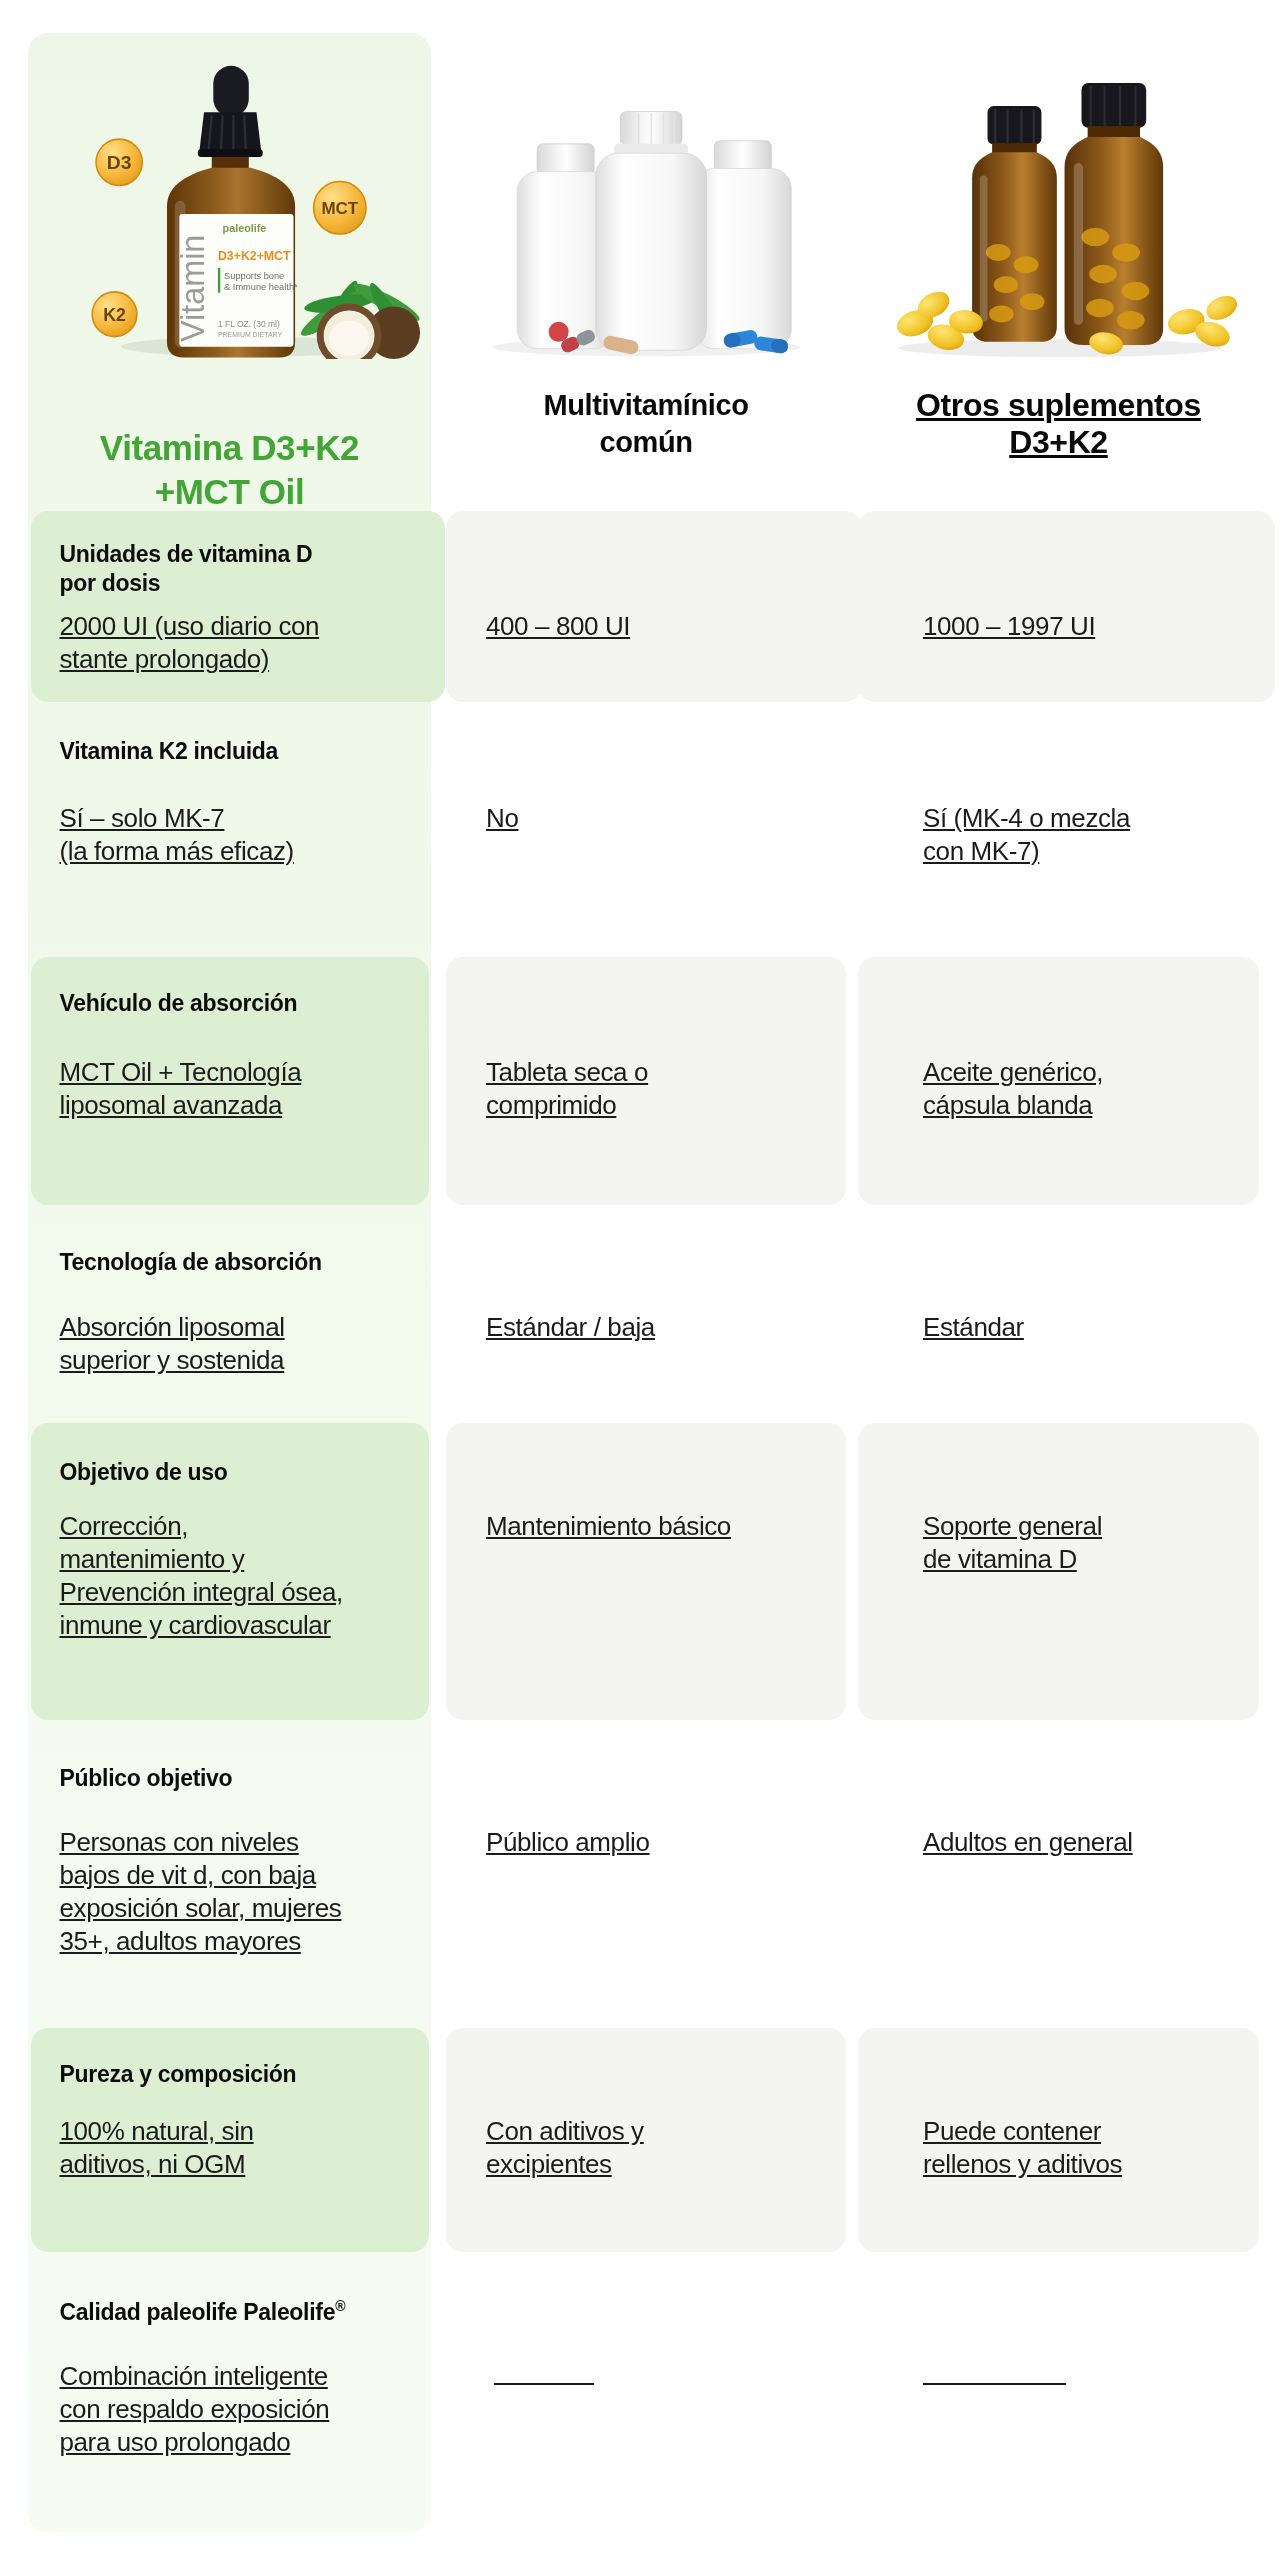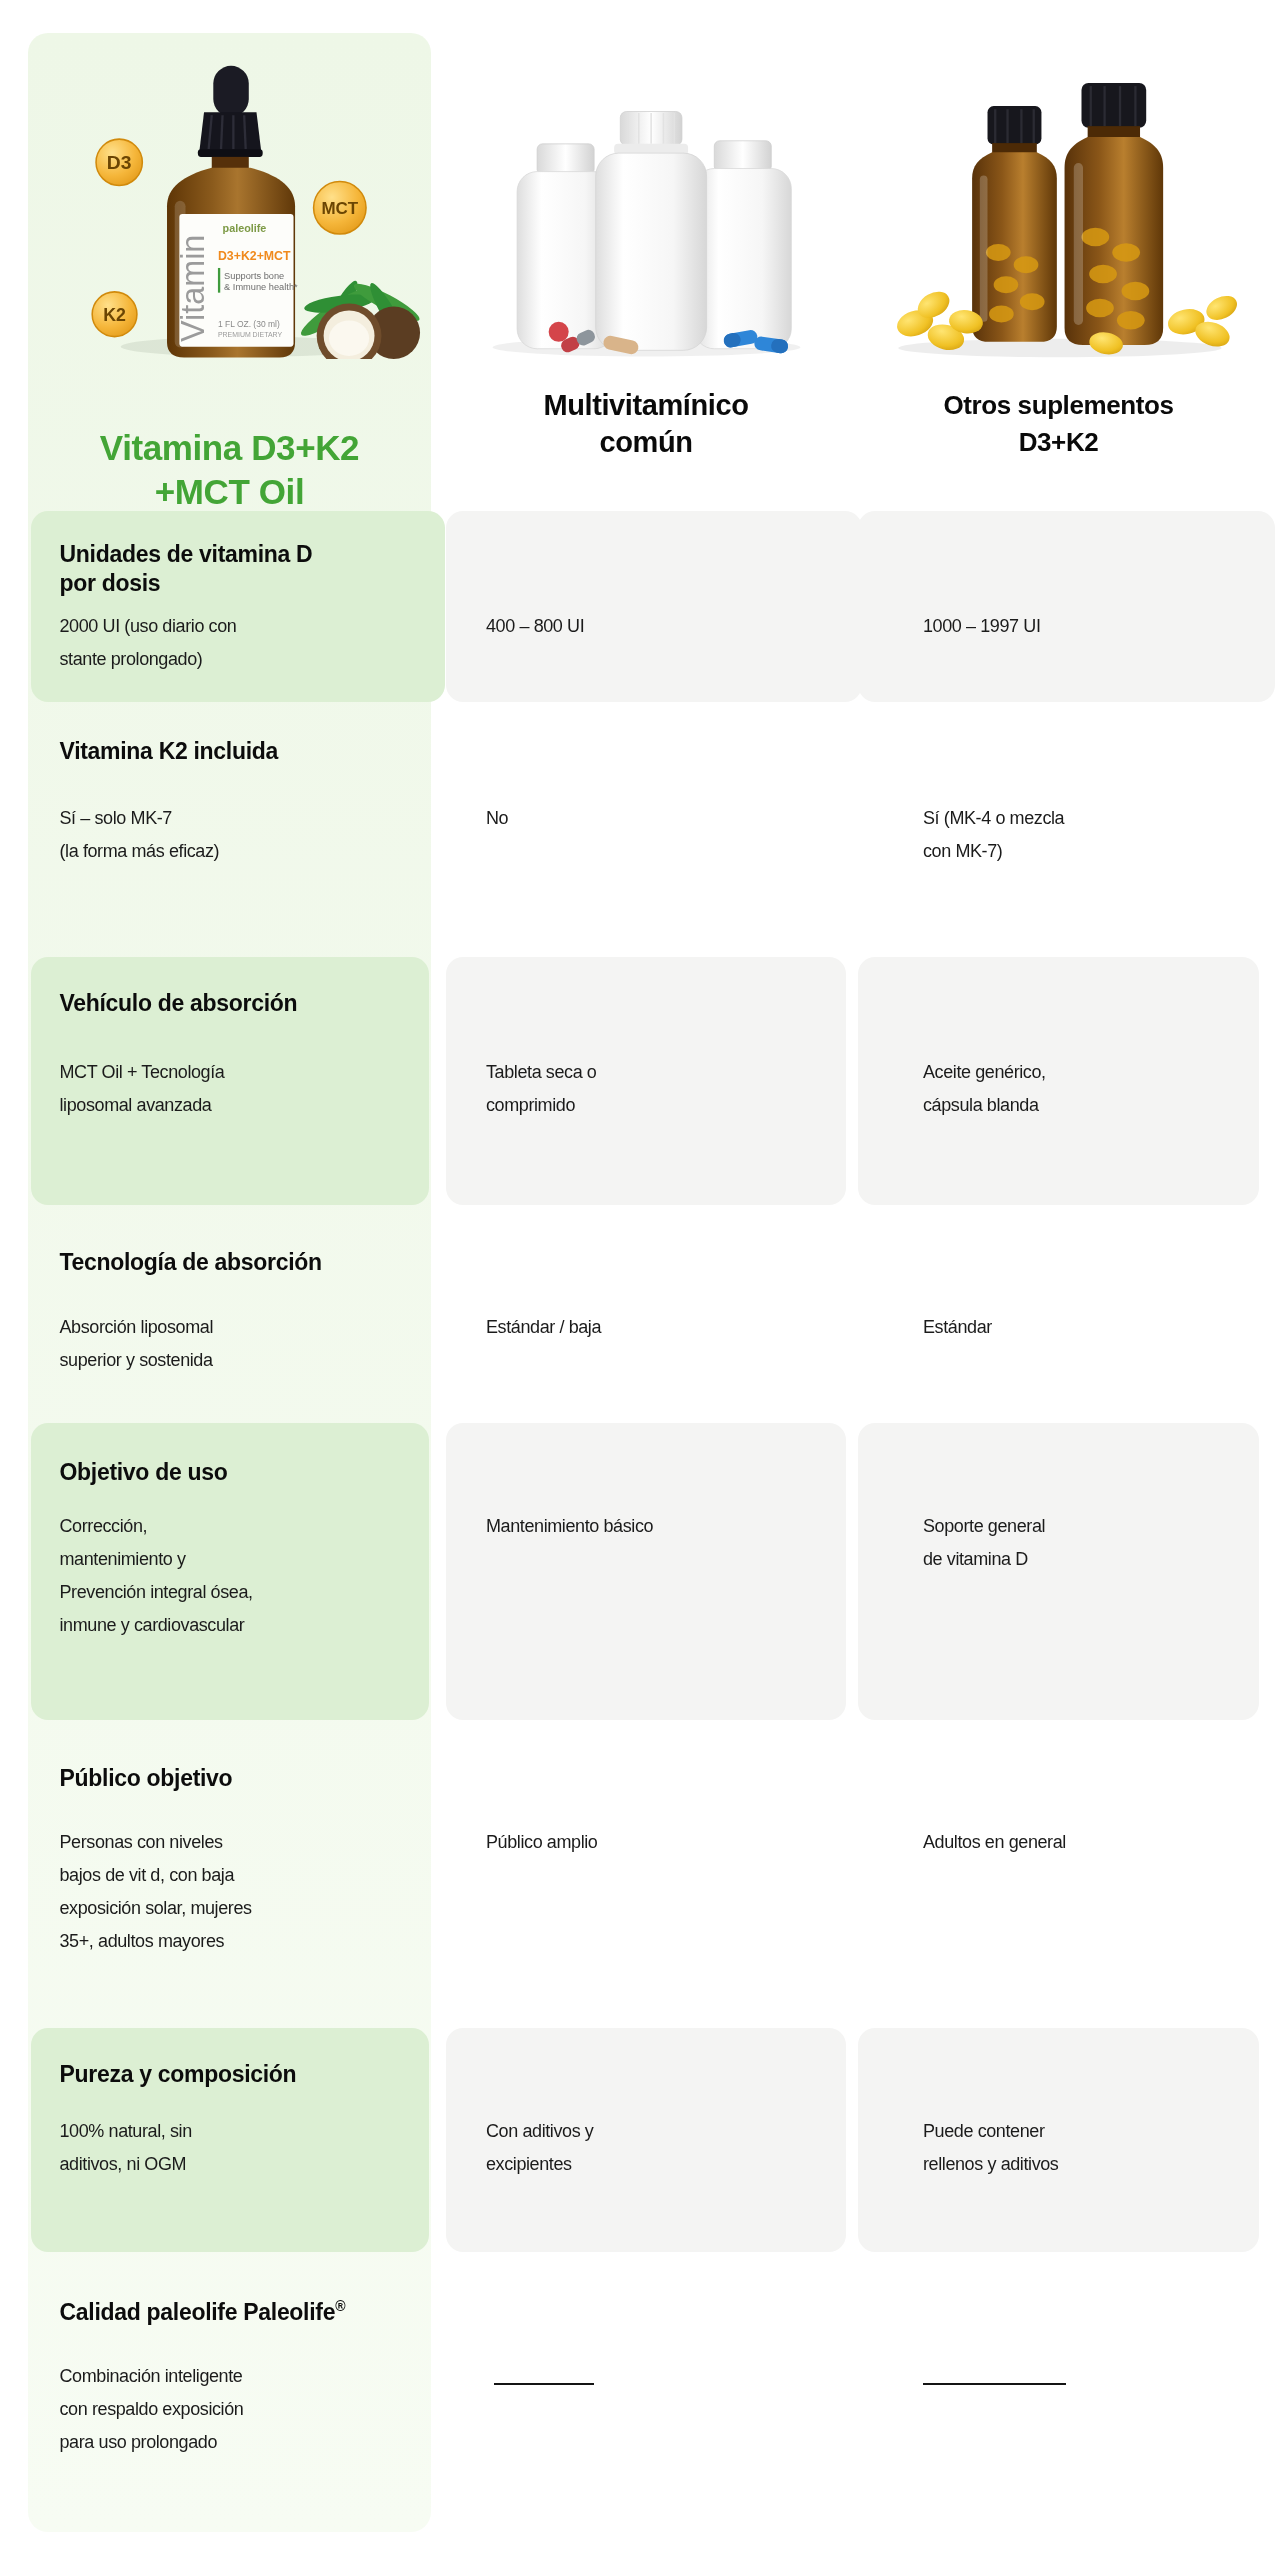--- a/index.html
+++ b/index.html
@@ -4,35 +4,35 @@
 <style>
   html,body{margin:0;padding:0;background:#ffffff;}
   .page{position:relative;width:1286px;height:2576px;background:#ffffff;overflow:hidden;
         font-family:"Liberation Sans","DejaVu Sans",sans-serif;color:#161616;}
   .colbg{position:absolute;left:28px;top:33px;width:403px;height:2499px;border-radius:20px;
          background:linear-gradient(#eef7e7,#f7fcf3);}
   .prodimg{position:absolute;}
   .ptitle{position:absolute;text-align:center;font-weight:700;white-space:pre-line;letter-spacing:-0.4px;}
   .t1{left:28px;top:386px;width:403px;font-size:35px;line-height:44px;color:#43a536;margin-top:40px;}
   .t2{left:446px;top:387px;width:400px;font-size:29px;line-height:37px;color:#0a0a0a;}
-  .t3{left:858px;top:387px;width:401px;font-size:26px;line-height:37px;color:#0a0a0a;}
+  .t3{left:858px;top:387px;width:401px;font-size:32px;line-height:37px;color:#0a0a0a;text-decoration:underline;}
   .row{position:absolute;left:0;width:1286px;}
   .cell{position:absolute;top:0;border-radius:17px;}
   .c1{left:31px;width:398px;}
   .c2{left:446px;width:400px;}
   .c3{left:858px;width:401px;}
   .boxed .c1{background:#dcefd3;}
   .boxed .c2,.boxed .c3{background:#f4f4f3;}
   .lbl{position:absolute;left:28.5px;right:14px;top:var(--loff,29px);
        font-size:23px;line-height:29px;font-weight:700;color:#0c0c0c;
        letter-spacing:-0.3px;white-space:pre-line;}
   .lbl sup{font-size:14px;}
   .val{position:absolute;left:28.5px;right:10.8px;top:var(--voff,89px);
-       font-size:18px;line-height:33px;font-weight:400;color:#1b1b1b;
-       letter-spacing:-0.4px;white-space:pre-line;}
+       font-size:26px;line-height:33px;font-weight:400;color:#1b1b1b;
+       letter-spacing:-0.4px;white-space:pre-line;text-decoration:underline;}
   .c2 .val{left:40px;}
   .c3 .val{left:65px;}
   .dash{position:absolute;top:calc(var(--voff,89px) + 23px);height:0;border-top:2.3px solid #141414;}
   .c2 .dash{left:48px;width:100px;}
   .c3 .dash{left:65px;width:143px;}
   
   #r1{top:511px;--voff:99px;--loff:29px;} #r1 .cell{height:191px;padding-left:16px;}
   #r2{top:717px;--voff:85px;--loff:20px;} #r2 .cell{height:231px;}
   #r3{top:957px;--voff:99px;--loff:32px;} #r3 .cell{height:248px;}
   #r4{top:1229px;--voff:82px;--loff:18.5px;} #r4 .cell{height:193px;}

